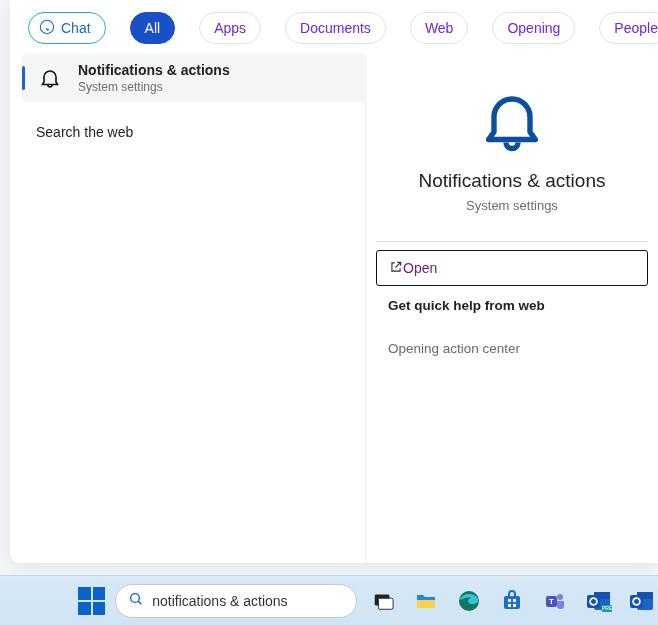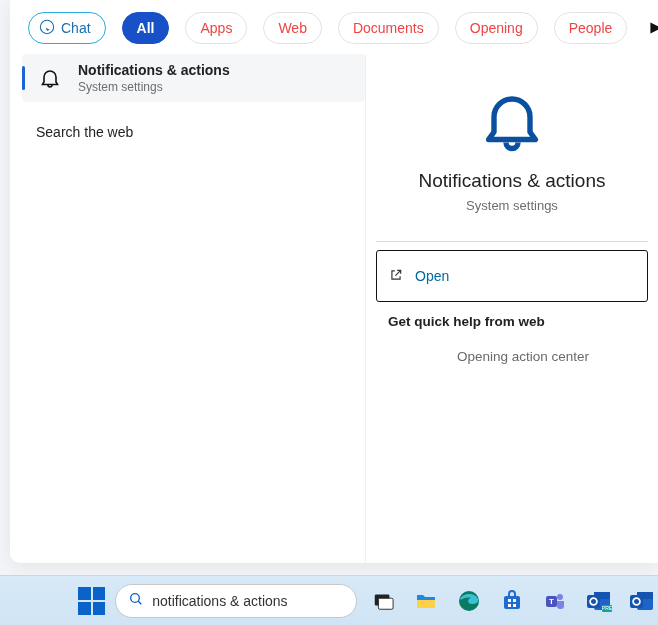--- a/index.html
+++ b/index.html
@@ -5,29 +5,29 @@
   * { margin: 0; padding: 0; box-sizing: border-box; font-family: "Segoe UI", -apple-system, sans-serif; }
   body { width: 658px; height: 625px; background: #f3f5f8; position: relative; overflow: hidden; }
 
   .search-panel {
     position: absolute; top: 0; left: 10px; right: 0; bottom: 62px;
     background: #fff; border-radius: 0 0 0 10px;
     box-shadow: 0 4px 22px rgba(0,0,0,0.07);
     display: flex; flex-direction: column;
   }
 
-  .tabs-row { display: flex; align-items: center; gap: 16px; padding: 12px 16px 10px 18px; }
+  .tabs-row { display: flex; align-items: center; gap: 24px; padding: 12px 16px 10px 18px; }
   .chip {
     display: inline-flex; align-items: center; gap: 6px;
     height: 32px; padding: 0 14px; border-radius: 16px;
-    font-size: 14px; color: #ef4444; background: #fff;
+    font-size: 14px; color: #6d28d9; background: #fff;
     border: 1px solid #e3e3e3; cursor: pointer;
   }
   .chip-chat { border: 1.5px solid #2aa9de; color: #1b6fb0; padding-left: 10px; }
-  .chip-active { background: #1850c7; color: #fff; border-color: #1850c7; font-weight: 700; }
+  .chip-active { background: #1850c7; color: #fff; border-color: #1850c7; font-weight: 400; }
   .spacer { flex: 1; }
   .play-icon svg { display:block; }
   .points { display: inline-flex; align-items: center; gap: 6px; font-size: 14px; color: #444; padding: 0 6px; }
 
   .body { flex: 1; display: flex; }
 
   .left-col { width: 355px; }
   .sect-label { font-size: 14px; font-weight: 600; color: #222; padding: 14px 0 14px 26px; }
   .result-row {
     display: flex; align-items: center; gap: 14px;
@@ -42,27 +42,27 @@
   .result-title { font-size: 14px; font-weight: 600; color: #222; }
   .result-sub { font-size: 12px; color: #6d6d6d; margin-top: 2px; }
   .search-web { font-size: 14px; font-weight: 400; color: #222; padding: 22px 0 0 26px; cursor: pointer; }
 
   .right-col { flex: 1; border-left: 1px solid #efefef; padding-top: 24px; text-align: center; }
   .hero-icon { margin: 6px auto 10px; }
   .hero-title { font-size: 19px; color: #222; margin-top: 6px; }
   .hero-sub { font-size: 13px; color: #6d6d6d; margin-top: 6px; }
   .divider { height:1px; background:#dcdcdc; margin: 28px 10px 0 10px; }
   .open-btn {
-    display:flex; align-items:center; gap:12px;
-    margin: 8px 10px 0 10px; height: 52px; padding: 0 12px;
+    display:flex; align-items:center; gap:0;
+    margin: 8px 10px 0 10px; height: 36px; padding: 0 12px;
     border: 1.5px solid #111; border-radius: 3px; cursor:pointer;
-    font-size: 14px; color:#0369a1; text-align:left;
+    font-size: 14px; color:#701a75; text-align:left;
   }
   .help-line { text-align:left; font-size: 13.5px; font-weight:600; color:#222; margin: 12px 0 0 22px; }
-  .sub-line { text-align:center; font-size: 13.5px; color:#6a6a6a; margin: 20px 0 0 22px; cursor:pointer; }
+  .sub-line { text-align:left; font-size: 13.5px; color:#6a6a6a; margin: 28px 0 0 22px; cursor:pointer; }
 
   
   .taskbar {
     position:absolute; left:0; right:0; bottom:0; height: 50px;
     background: linear-gradient(#d8e9f7, #cfe4f5);
     border-top: 1px solid #c2d7e8;
     display:flex; align-items:center; padding: 0 0 0 78px; gap: 10px;
   }
   .start { width: 28px; height: 28px; display:grid; grid-template-columns:1fr 1fr; grid-template-rows:1fr 1fr; gap:2px; cursor:pointer;}
   .start div{ background:#0a63c9; }
@@ -89,24 +89,24 @@
       </span>
       <span>Chat</span>
     </div>
     <div class="chip chip-active">
         <span>All</span>
       </div>
     <div class="chip">
         <span>Apps</span>
       </div>
     <div class="chip">
+        <span>Documents</span>
+      </div>
+    <div class="chip">
         <span>Web</span>
-      </div>
-    <div class="chip">
-        <span>Documents</span>
       </div>
     <div class="chip">
         <span>Opening</span>
       </div>
     <div class="chip">
         <span>People</span>
       </div>
     <span class="play-icon" style="margin-left:6px;">
       <svg width="14" height="14" viewBox="0 0 10 10">
           <path d="M1 1 L9 5 L1 9 Z" fill="#111"></path>

